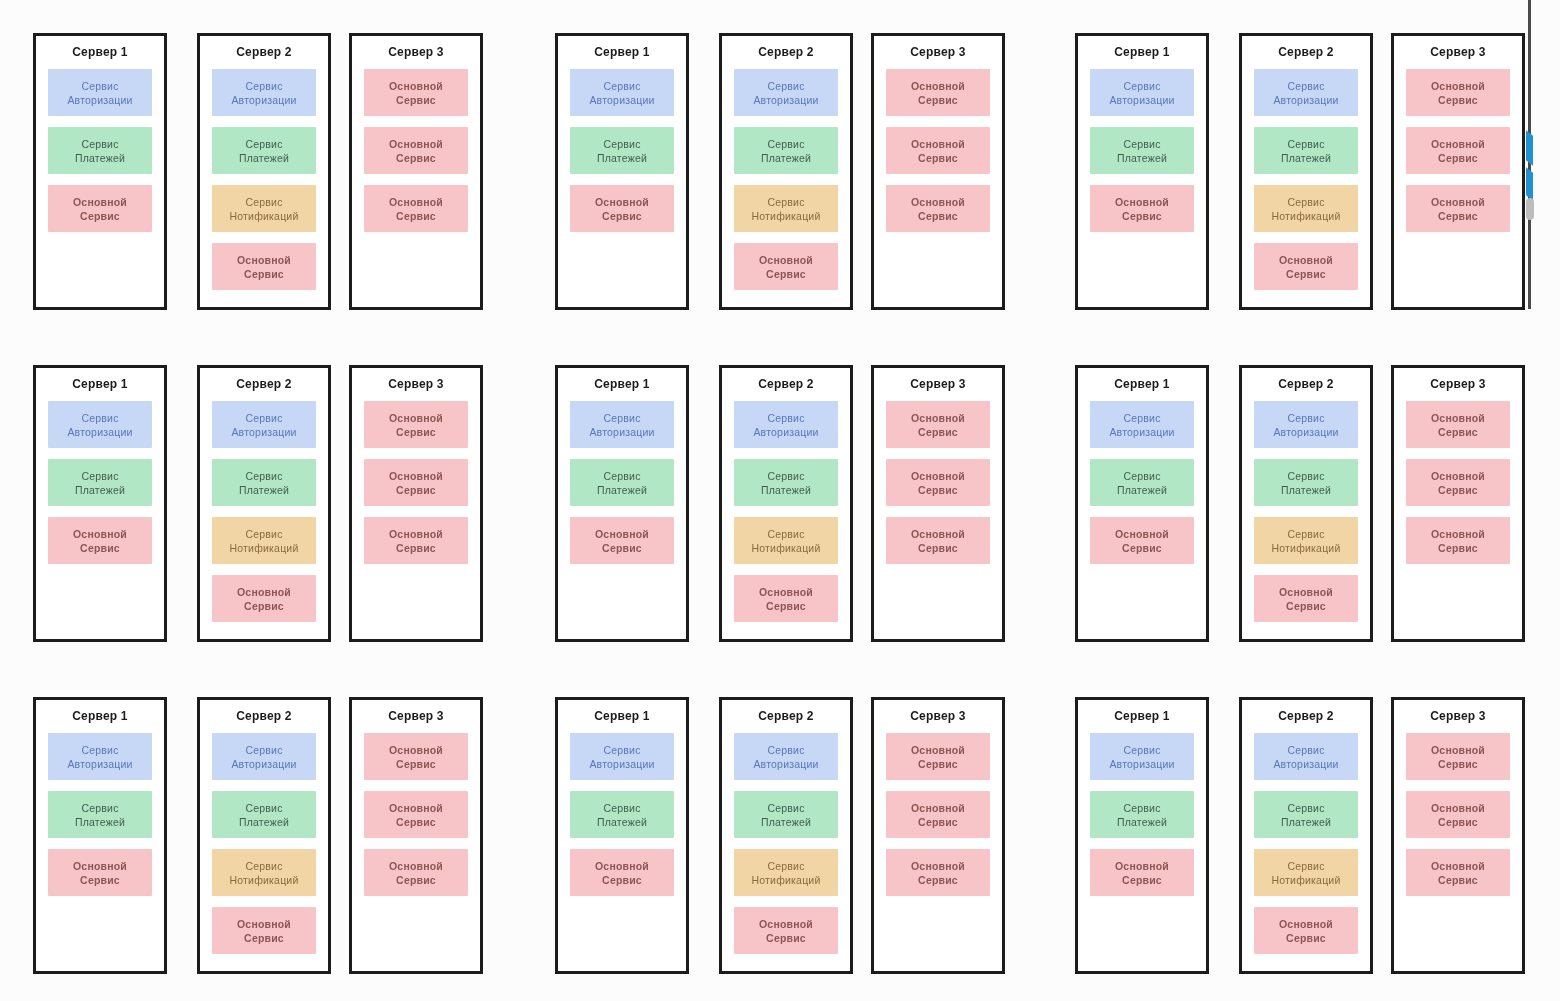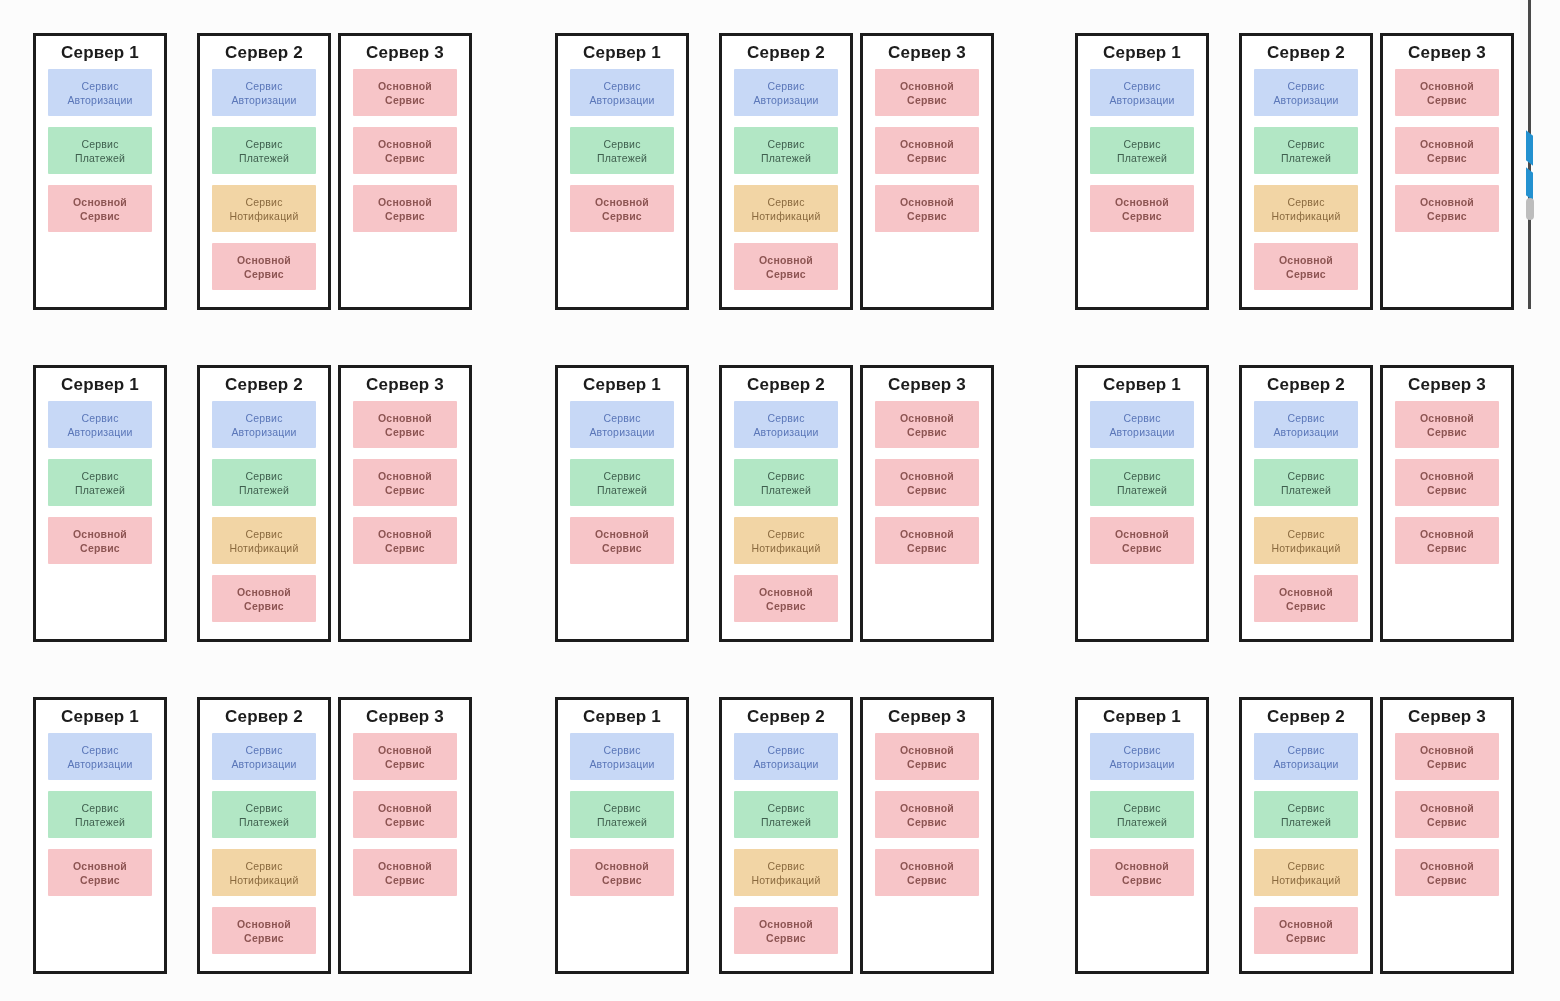--- a/index.html
+++ b/index.html
@@ -26,25 +26,25 @@
     align-items: flex-start;
   }
   .server {
     width: 134px;
     height: 277px;
     box-sizing: border-box;
     background: #ffffff;
     border: 3px solid var(--box-border, #1c1c1c);
   }
   .server:nth-child(2) { margin-left: 30px; }
-  .server:nth-child(3) { margin-left: 7px; }
+  .server:nth-child(3) { margin-left: 18px; }
   .server-title {
     margin: 9px 4px 9px;
     text-align: center;
-    font-size: 17px;
+    font-size: 12px;
     line-height: 15px;
     font-weight: bold;
     color: var(--title-color, #1c1c1c);
     letter-spacing: 0.2px;
     white-space: nowrap;
   }
   .svc {
     height: 47px;
     margin: 0 12px 11px;
     border-radius: 1px;

